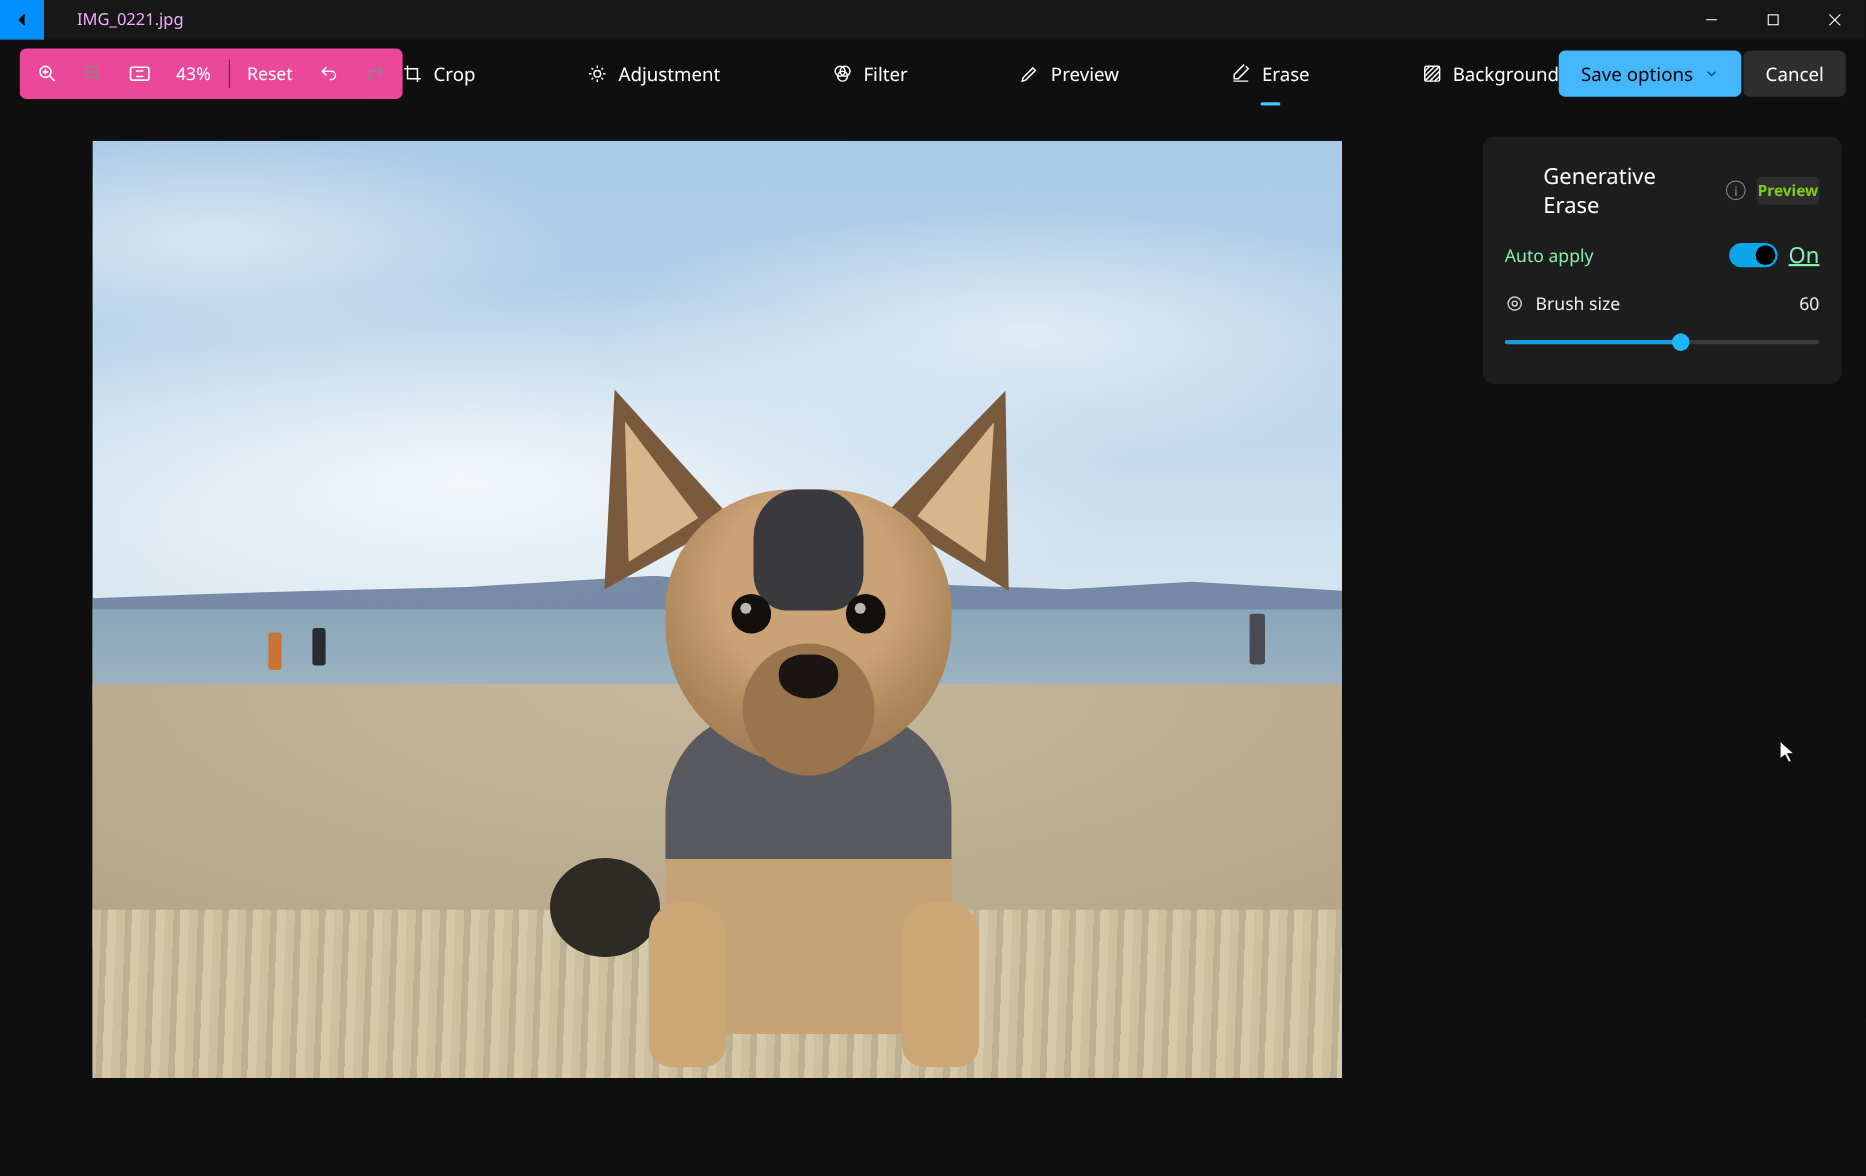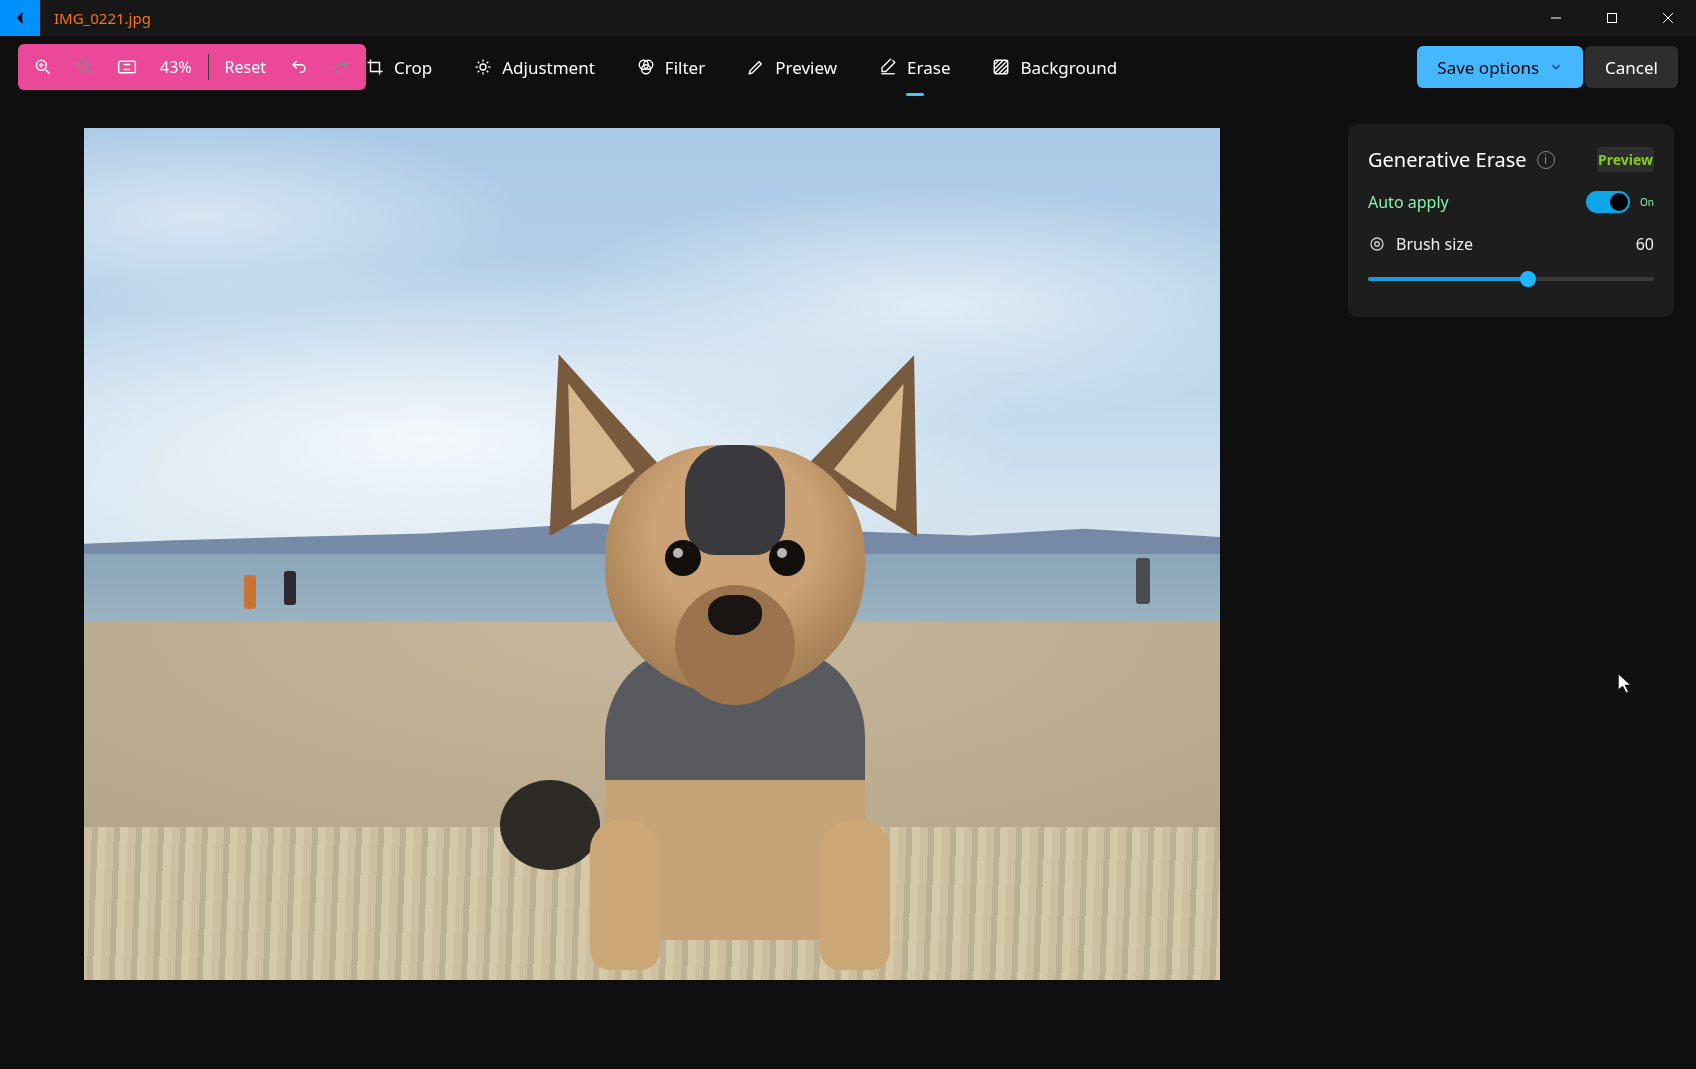--- a/index.html
+++ b/index.html
@@ -26,23 +26,23 @@
     display: flex;
     align-items: center;
     justify-content: center;
     cursor: pointer;
   }
   .back-btn svg { stroke: #000; }
   .filename {
     flex: 0 0 auto;
     display: flex;
     align-items: center;
-    padding: 0 14px;
+    padding: 0 30px;
     font-size: 15px;
-    color: #f97316;
+    color: #f0abfc;
   }
   .titlebar-spacer { flex: 1; }
   .win-controls { display: flex; }
   .win-btn {
     width: 56px;
     display: flex;
     align-items: center;
     justify-content: center;
     cursor: pointer;
   }
@@ -72,21 +72,21 @@
     justify-content: center;
     cursor: pointer;
   }
   .tg-item.wide { width: auto; padding: 0 12px; font-size: 16px; color:#fff; }
   .divider {
     width: 1px; height: 26px; background: #3a3a3a; margin: 0 4px;
   }
   .toolbar-center {
     flex: 1;
     display: flex;
-    justify-content: flex-start;
+    justify-content: space-between;
     gap: 42px;
   }
   .ct-item {
     display: flex;
     align-items: center;
     gap: 10px;
     font-size: 17px;
     color: #fff;
     cursor: pointer;
     position: relative;
@@ -205,38 +205,38 @@
   
   .sidepanel {
     width: 370px;
     padding: 26px 22px 0 22px;
   }
   .panel-card {
     background: #1d1d1d;
     border-radius: 10px;
     padding: 22px 20px 26px 20px;
   }
-  .panel-title-row { display:flex; align-items:center; gap:10px; margin-bottom:18px;}
+  .panel-title-row { display:flex; align-items:center; gap:10px; margin-bottom:18px;margin-left:35px;}
   .panel-title { font-size: 20px; font-weight: 400; }
   .info-dot {
     width:18px;height:18px;border:1.5px solid #888;border-radius:50%;
     display:flex;align-items:center;justify-content:center;font-size:12px;color:#888;
   }
   .badge {
     background:#2e2e2e; color:#84cc16; font-size:14px; padding:3px 1px; border-radius:4px;
     margin-left:auto;
     font-weight:bold;
   }
   .row { display:flex; align-items:center; margin-bottom:20px; font-size:16px; color:#86efac;}
   .row .spacer{flex:1;}
   .toggle {
     width:44px;height:22px;background:#0aa6e8;border-radius:11px;position:relative;cursor:pointer;
   }
   .toggle::after{content:"";position:absolute;right:2px;top:2px;width:18px;height:18px;background:#000;border-radius:50%;}
-  .toggle-label{font-size:10px;margin-left:10px;}
+  .toggle-label{font-size:20px;margin-left:10px;text-decoration:underline;}
   .brush-row{display:flex;align-items:center;gap:10px;font-size:16px;color:#eee;margin-bottom:12px;}
   .brush-row .spacer{flex:1;}
   .target-icon{width:18px;height:18px;}
   .slider-wrap{position:relative;height:24px;}
   .slider-track{position:absolute;left:0;right:0;top:10px;height:4px;background:#3a3a3a;border-radius:2px;}
   .slider-fill{position:absolute;left:0;top:10px;height:4px;background:#1a9be0;border-radius:2px;}
   .slider-thumb{position:absolute;top:4px;width:16px;height:16px;background:#1fb6ff;border-radius:50%;transform:translateX(-50%);cursor:pointer;}
 
   .cursor {
     position:absolute; width:14px; height:20px; pointer-events:none;

